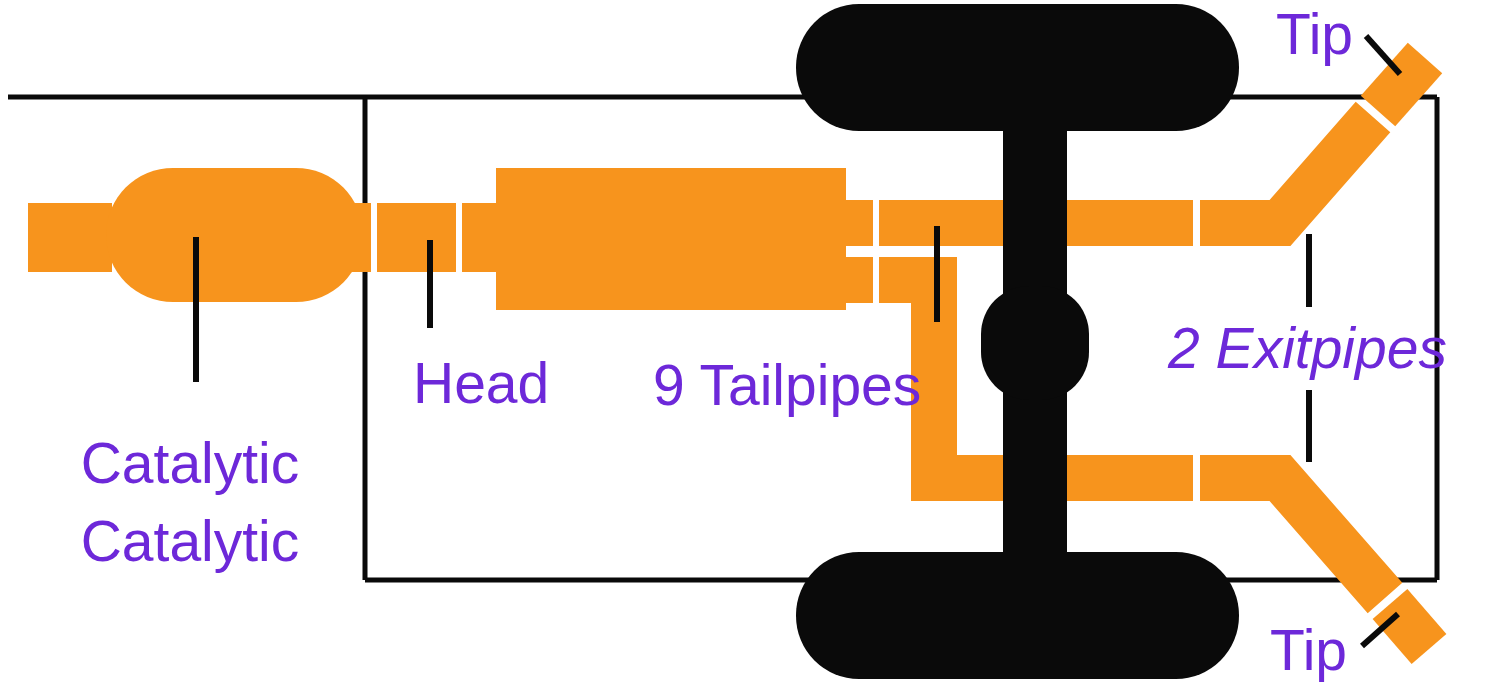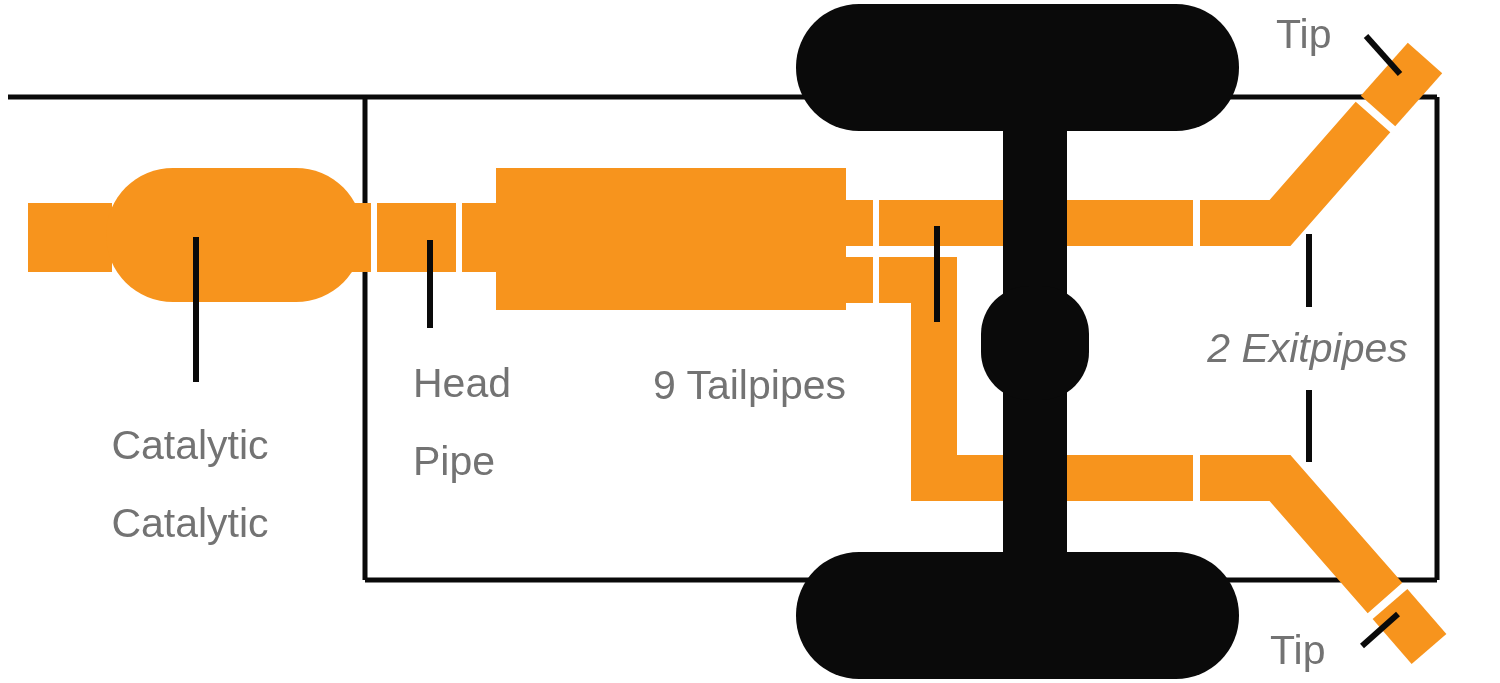--- a/index.html
+++ b/index.html
@@ -15,22 +15,22 @@
     overflow: hidden;
     font-family: "Liberation Sans", sans-serif;
   }
   .stage svg {
     position: absolute;
     left: 0;
     top: 0;
   }
   .label {
     position: absolute;
-    color: #737373;
-    font-size: 41px;
+    color: #6d28d9;
+    font-size: 57px;
     line-height: 78px;
     white-space: nowrap;
   }
   .label.center { text-align: center; }
 </style>
 </head>
 <body>
 
 <div class="stage">
 
@@ -70,24 +70,23 @@
     <path d="M937,226 V322" fill="none" stroke="#0A0A0A" stroke-width="6"></path>
     <path d="M1309,234 V307" fill="none" stroke="#0A0A0A" stroke-width="6"></path>
     <path d="M1309,390 V462" fill="none" stroke="#0A0A0A" stroke-width="6"></path>
     <path d="M1366,36 L1400,74" fill="none" stroke="#0A0A0A" stroke-width="6"></path>
     <path d="M1362,646 L1398,614" fill="none" stroke="#0A0A0A" stroke-width="6"></path>
   </svg>
 
 
   <div class="label" style="left:413px; top:344px;">
     <div>Head</div>
-    <div>Pipe</div>
   </div>
 
-  <div class="label center" style="left:15px; top:406px; width:350px;">
+  <div class="label center" style="left:15px; top:424px; width:350px;">
     <div>Catalytic</div>
     <div>Catalytic</div>
   </div>
 
   <div class="label" style="left:653px; top:357px; line-height:57px;">9 Tailpipes</div>
 
   <div class="label center" style="left:1150px; top:320px; width:315px; line-height:57px;font-style:italic;">2 Exitpipes</div>
 
   <div class="label" style="left:1276px; top:6px; line-height:57px;">Tip</div>
 

